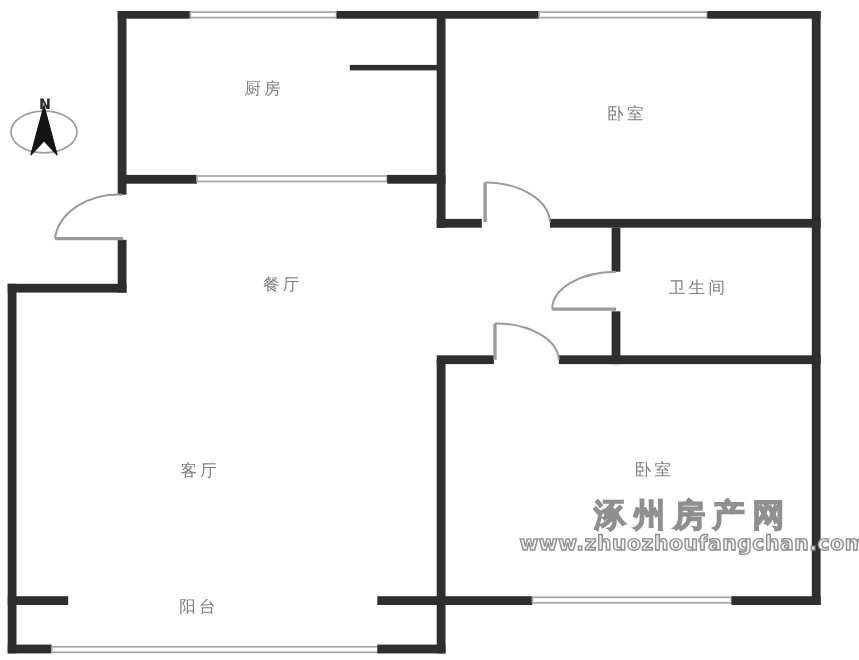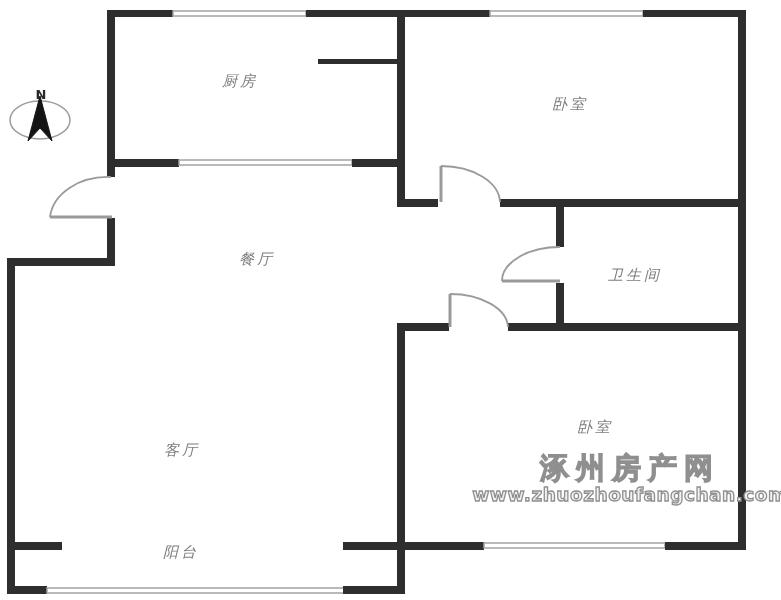--- a/index.html
+++ b/index.html
@@ -13,21 +13,21 @@
   .wall{fill:var(--wall);}
   .stub{fill:var(--wall);}
   .win{fill:#ffffff;stroke:var(--window);stroke-width:1.5;}
   .door-arc{fill:none;stroke:var(--door);stroke-width:1.8;}
   .door-leaf{stroke:var(--door);stroke-width:3;}
   .compass-ring{fill:none;stroke:#9c9c9c;stroke-width:1.5;}
   .compass-needle{fill:#141414;stroke:#141414;}
   .compass-n{font-size:13px;font-weight:bold;fill:#2a2a2a;text-anchor:middle;}
   .room-label{
     position:absolute;transform:translate(-50%,-50%);
-    color:var(--label);font-size:15px;letter-spacing:3px;white-space:nowrap;font-style:italic;
+    color:var(--label);font-size:15px;letter-spacing:3px;white-space:nowrap;
   }
   .watermark{
     position:absolute;left:500px;top:453px;width:260px;
     display:flex;flex-direction:column;align-items:center;z-index:5;
     color:#f2f2f2;-webkit-text-stroke:1.3px var(--watermark);
     font-weight:bold;text-align:center;white-space:nowrap;
   }
   .watermark .wm-title{font-size:29px;letter-spacing:7px;line-height:1.1;}
   .watermark .wm-url{font-size:18.5px;letter-spacing:0.5px;line-height:1.1;}
 </style>
@@ -100,22 +100,22 @@
     <g>
       <ellipse class="compass-ring" cx="40" cy="120" rx="30" ry="19"></ellipse>
       <polygon class="compass-needle" points="40,96 52,141 40,128 28,141"></polygon>
       <text class="compass-n" x="41" y="99">N</text>
     </g>
   </svg>
 
   <div class="room-label" style="left:240px;top:81px">厨房</div>
   <div class="room-label" style="left:570px;top:104px">卧室</div>
   <div class="room-label" style="left:257px;top:259px">餐厅</div>
-  <div class="room-label" style="left:635px;top:275px">卫生间</div>
-  <div class="room-label" style="left:182px;top:450px">客厅</div>
+  <div class="room-label" style="left:635px;top:262px">卫生间</div>
+  <div class="room-label" style="left:182px;top:428px">客厅</div>
   <div class="room-label" style="left:595px;top:427px">卧室</div>
   <div class="room-label" style="left:181px;top:552px">阳台</div>
 
   <div class="watermark">
     <div class="wm-title">涿州房产网</div>
     <div class="wm-url">www.zhuozhoufangchan.com</div>
   </div>
 
 </div>
 

